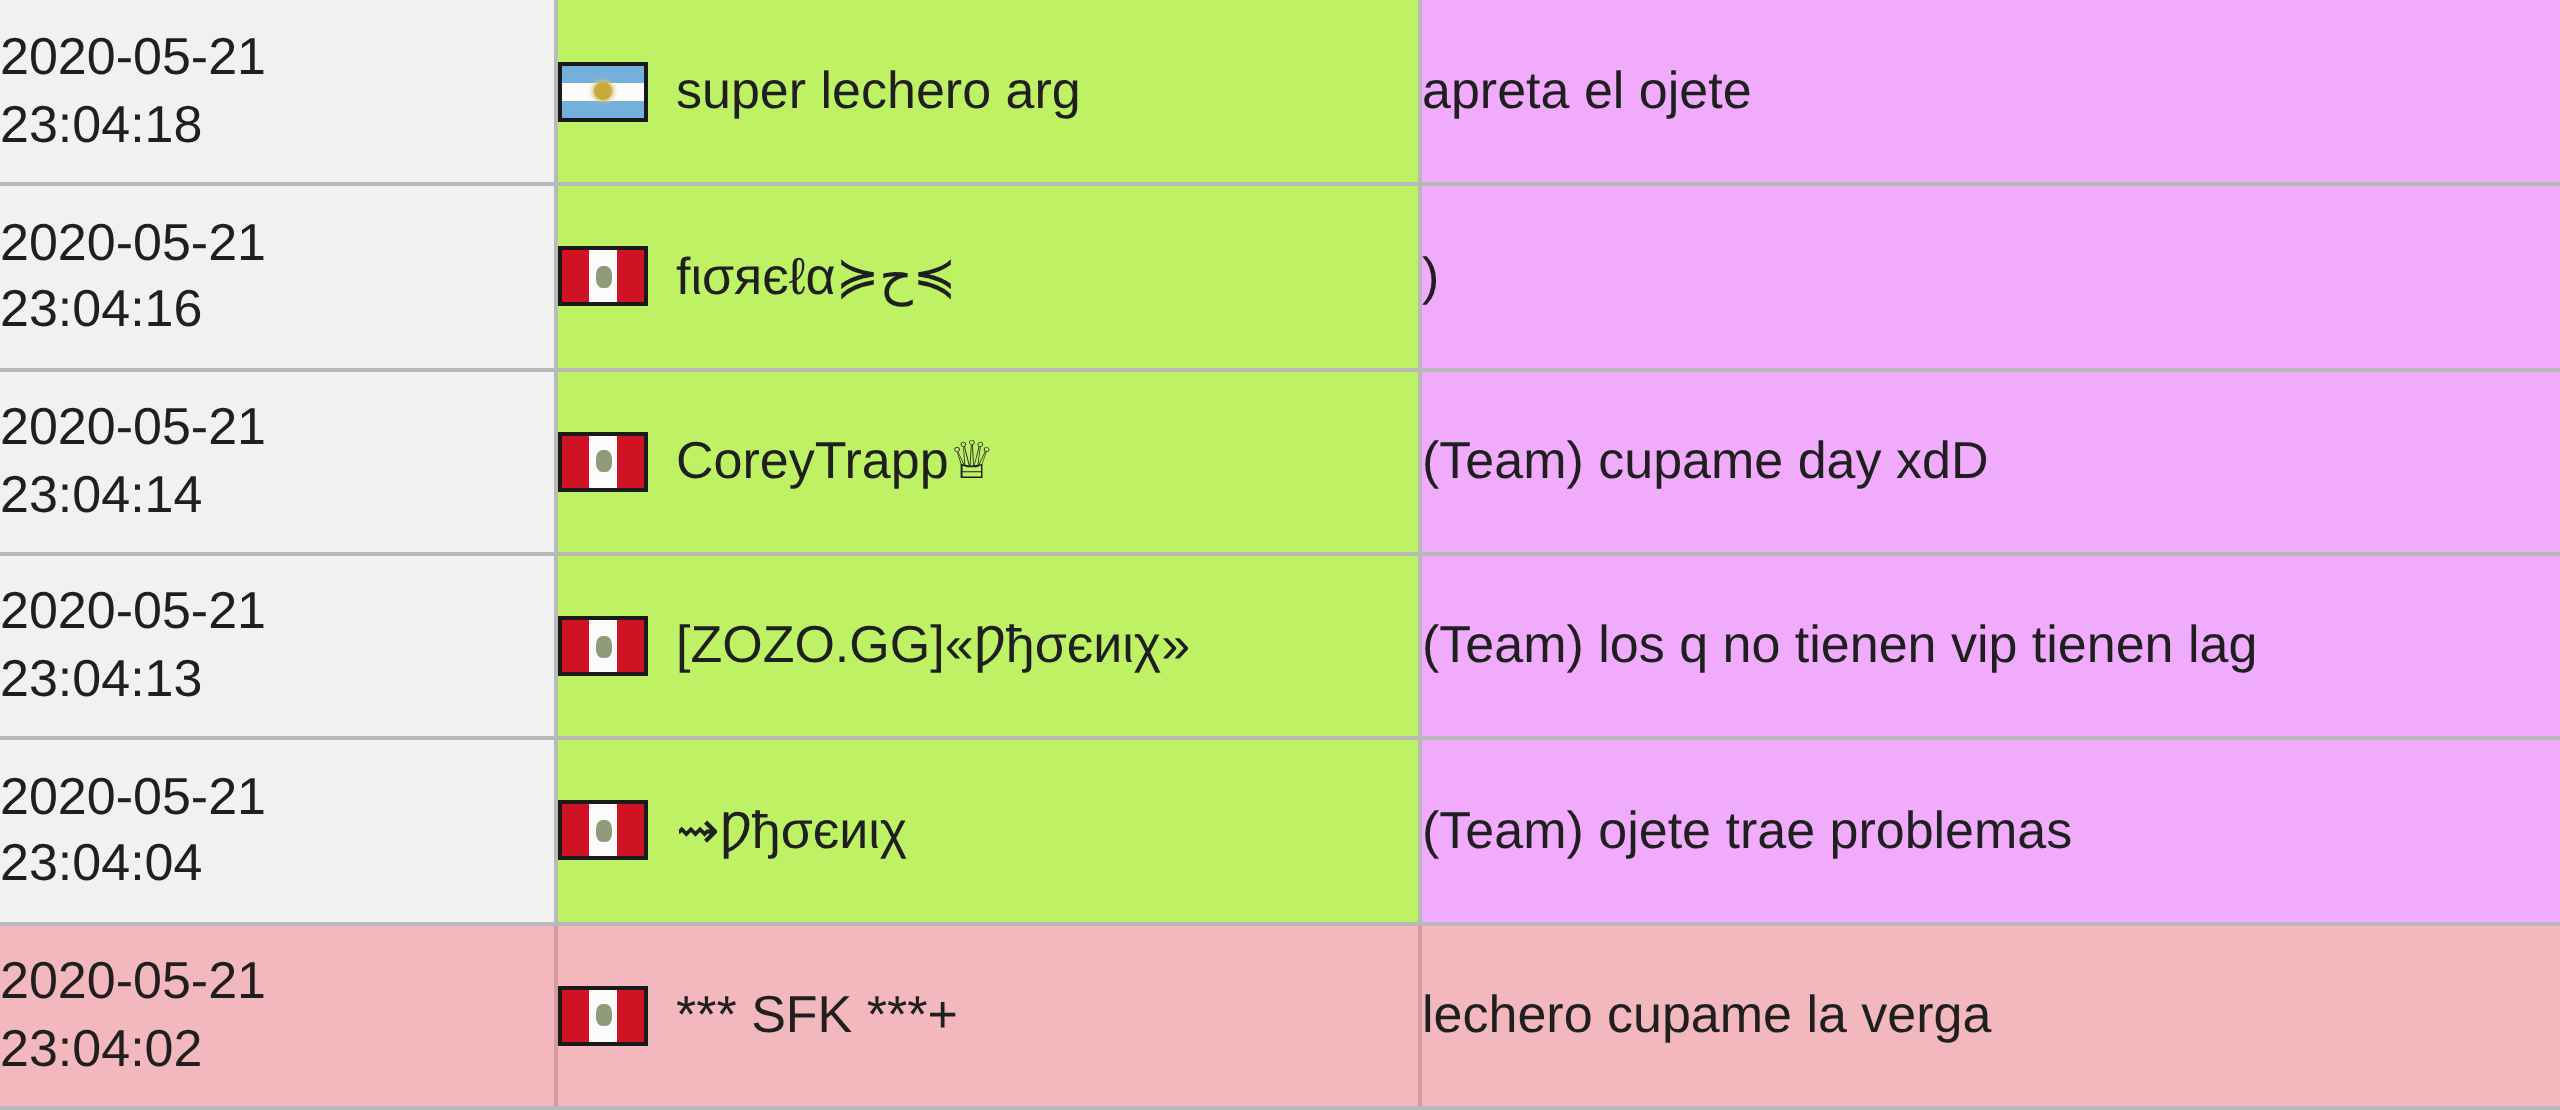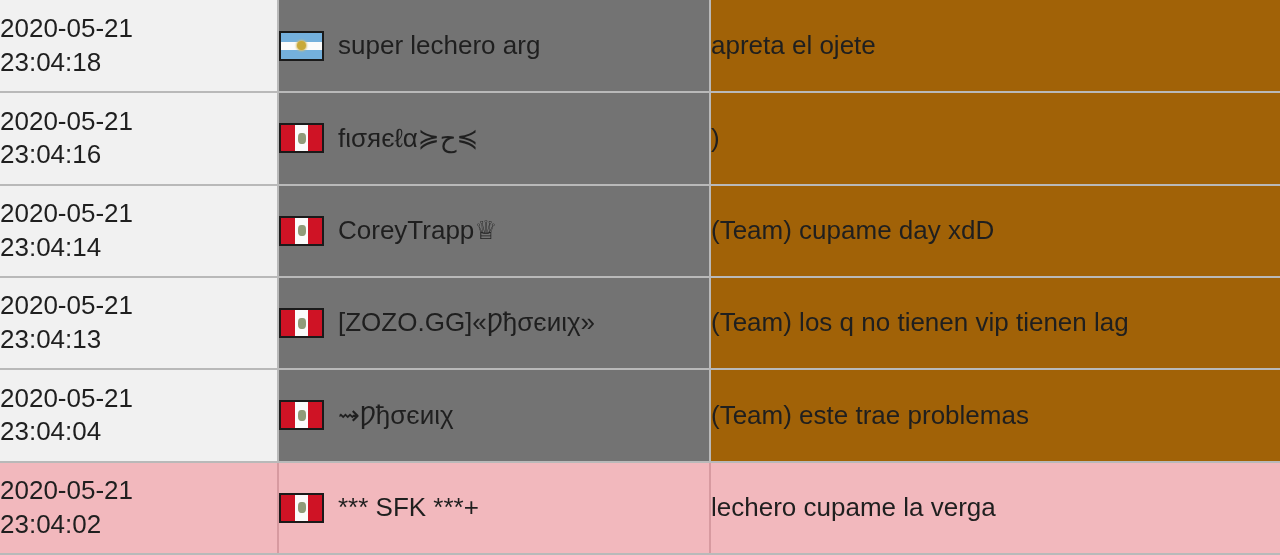--- a/index.html
+++ b/index.html
@@ -41,26 +41,26 @@
   col.c-msg  { width: 570px; }
 
   
   td.time {
     background: #f1f1f1;
     padding-left: 12px;
     border-right: 2px solid #b9b9b9;
     white-space: pre-line;
   }
   td.nick {
-    background: #737373;
+    background: #bef264;
     padding-left: 29px;
     border-right: 2px solid #b9b9b9;
   }
   td.msg {
-    background: #a16207;
+    background: #f0abfc;
     padding-left: 12px;
   }
 
   
   tr.highlight td {
     background: #f2b8bd;
     color: #5a2127;
   }
   tr.highlight td.time,
   tr.highlight td.nick {
@@ -180,21 +180,21 @@
       </tr>
       <tr>
         <td class="time">2020-05-21
 23:04:04</td>
         <td class="nick">
           <div class="nick-wrap">
             <span class="flag flag-pe"></span>
             <span class="nick-text">⇝Ƿђσєиιχ</span>
           </div>
         </td>
-        <td class="msg">(Team) este trae problemas</td>
+        <td class="msg">(Team) ojete trae problemas</td>
       </tr>
       <tr class="highlight">
         <td class="time">2020-05-21
 23:04:02</td>
         <td class="nick">
           <div class="nick-wrap">
             <span class="flag flag-pe"></span>
             <span class="nick-text">*** SFK ***+</span>
           </div>
         </td>

